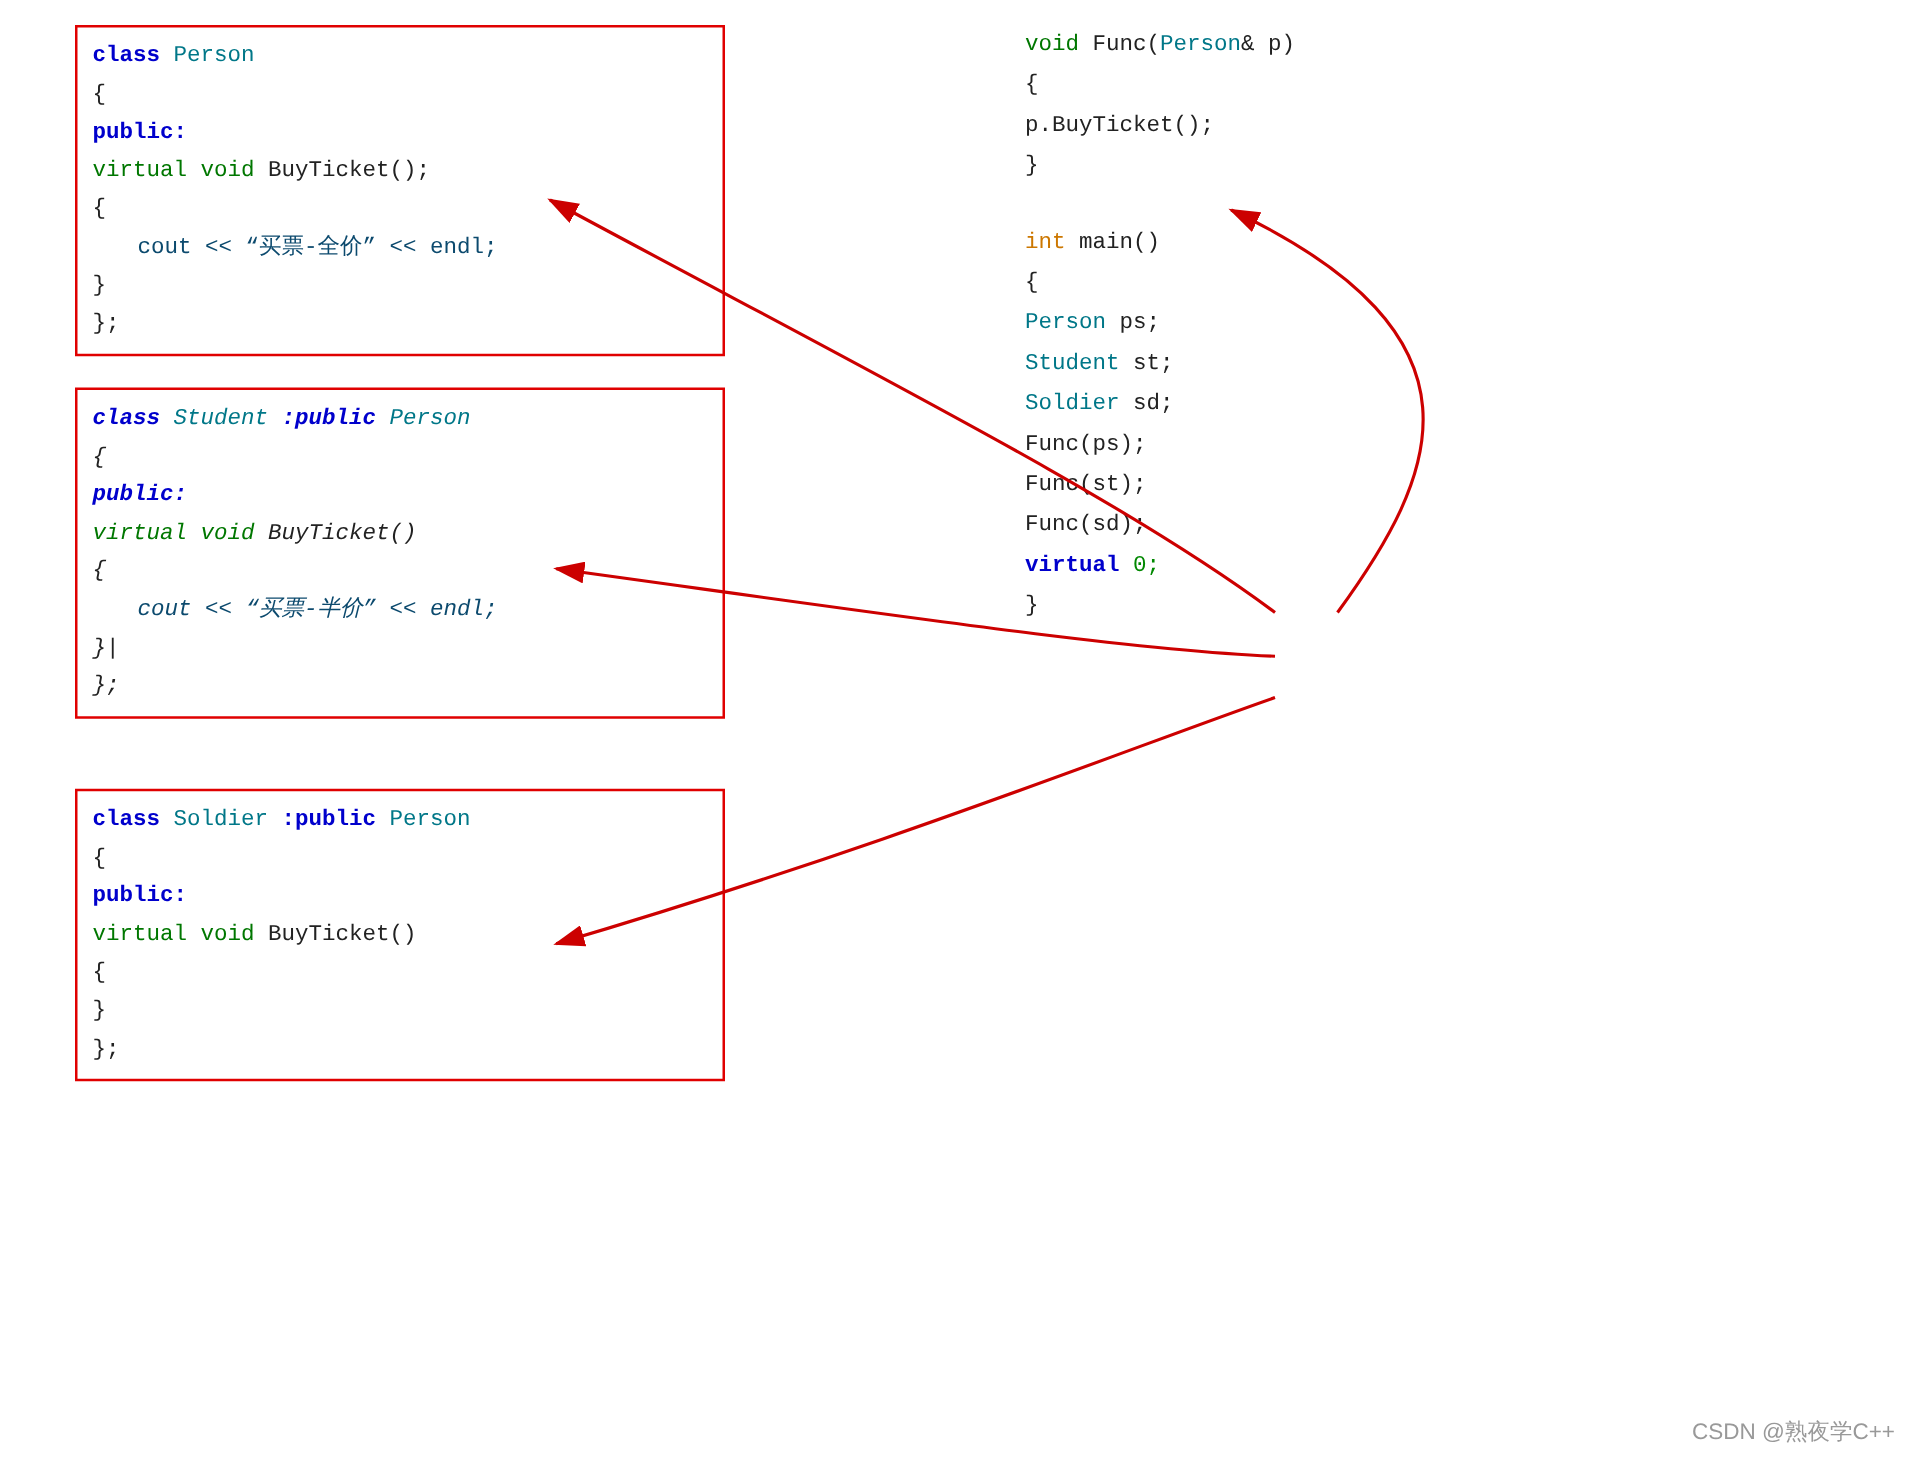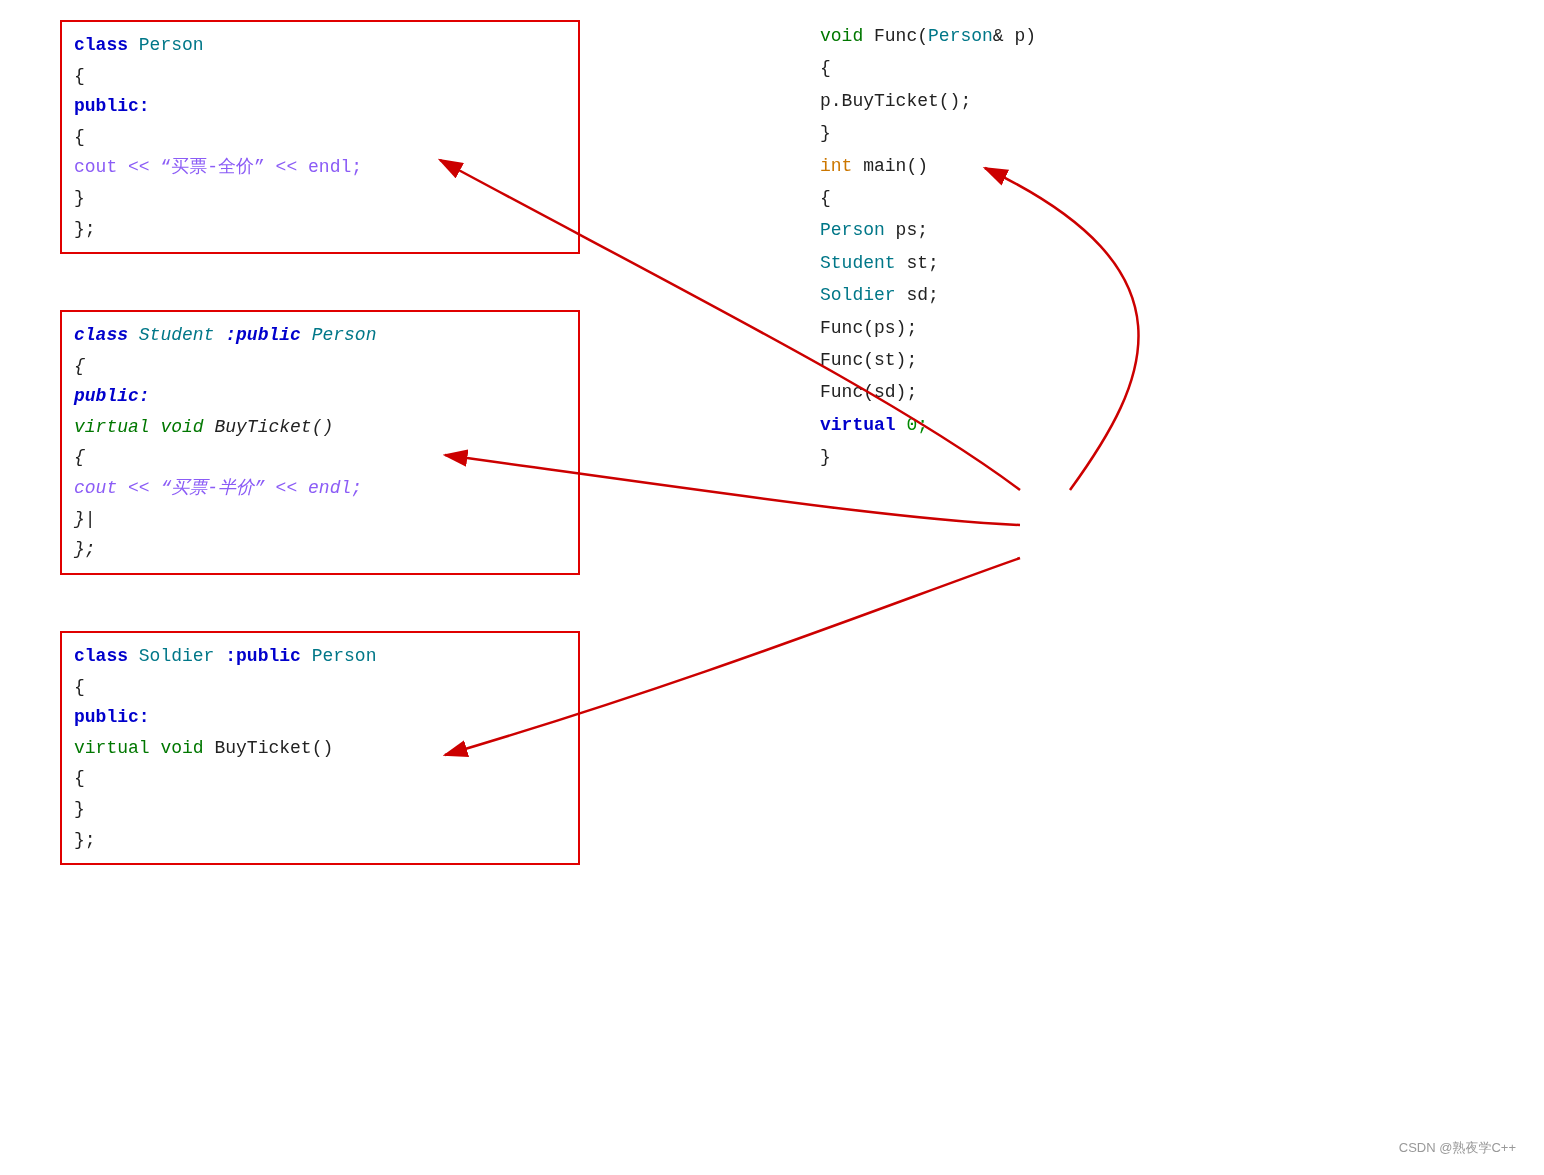--- a/index.html
+++ b/index.html
@@ -19,56 +19,57 @@
       background: #ffffff;
       padding: 8px 12px;
       line-height: 1.7;
       min-width: 520px;
     }
 
     .kw-blue { color: #0000cc; font-weight: bold; }
     .kw-green { color: #007700; }
     .kw-orange { color: #cc7700; }
     .kw-teal { color: #007788; }
-    .str-orange { color: #8b5cf6; }
+    .str-orange { color: #0c4a6e; margin-left: 36px; }
     .plain { color: #222222; }
     .num { color: #008800; }
 
     .right-code {
       position: absolute;
       left: 820px;
       top: 20px;
       line-height: 1.8;
       font-size: 18px;
     }
 
     .watermark {
       position: absolute;
       bottom: 18px;
       right: 28px;
-      font-size: 13px;
+      font-size: 18px;
       color: #999;
       font-family: Arial, sans-serif;
     }
 
     svg.arrows {
       position: absolute;
       top: 0; left: 0;
       width: 1544px;
       height: 1175px;
       pointer-events: none;
     }
   </style>
 </head>
 <body>
 
 <div id="person-box" class="code-box" style="top:20px;left:60px;">
     <div><span class="kw-blue">class </span><span class="kw-teal">Person</span></div>
     <div><span class="plain">{</span></div>
     <div><span class="kw-blue">public:</span></div>
+    <div><span class="kw-green">    virtual void </span><span class="plain">BuyTicket</span><span class="plain">();</span></div>
     <div><span class="plain">    {</span></div>
     <div><span class="str-orange">        cout &lt;&lt; “买票-全价” &lt;&lt; endl;</span></div>
     <div><span class="plain">    }</span></div>
     <div><span class="plain">};</span></div>
   </div>
 <div id="student-box" class="code-box" style="top:310px;left:60px;font-style:italic;">
     <div><span class="kw-blue">class </span><span class="kw-teal">Student </span><span class="kw-blue">:public </span><span class="kw-teal">Person</span></div>
     <div><span class="plain">{</span></div>
     <div><span class="kw-blue">public:</span></div>
     <div><span class="kw-green">    virtual void </span><span class="plain">BuyTicket</span><span class="plain">()</span></div>
@@ -81,21 +82,21 @@
     <div><span class="kw-blue">class </span><span class="kw-teal">Soldier </span><span class="kw-blue">:public </span><span class="kw-teal">Person</span></div>
     <div><span class="plain">{</span></div>
     <div><span class="kw-blue">public:</span></div>
     <div><span class="kw-green">    virtual void </span><span class="plain">BuyTicket</span><span class="plain">()</span></div>
     <div><span class="plain">    {</span></div>
     <div><span class="plain">    }</span></div>
     <div><span class="plain">};</span></div>
   </div>
 
 <div id="right-block" class="right-code" style="top: 20px; left: 820px;">
-    <div style="">
+    <div style="margin-bottom: 28px;">
       <div><span class="kw-green">void </span><span class="plain">Func</span><span class="plain">(</span><span class="kw-teal">Person</span><span class="plain">&amp; p)</span></div>
       <div><span class="plain">{</span></div>
       <div><span class="plain">    p.BuyTicket();</span></div>
       <div><span class="plain">}</span></div>
     </div>
     <div style="margin-bottom: 12px;">
       <div><span class="kw-orange">int </span><span class="plain">main()</span></div>
       <div><span class="plain">{</span></div>
       <div><span class="plain">    </span><span class="kw-teal">Person</span><span class="plain"> ps;</span></div>
       <div><span class="plain">    </span><span class="kw-teal">Student</span><span class="plain"> st;</span></div>

